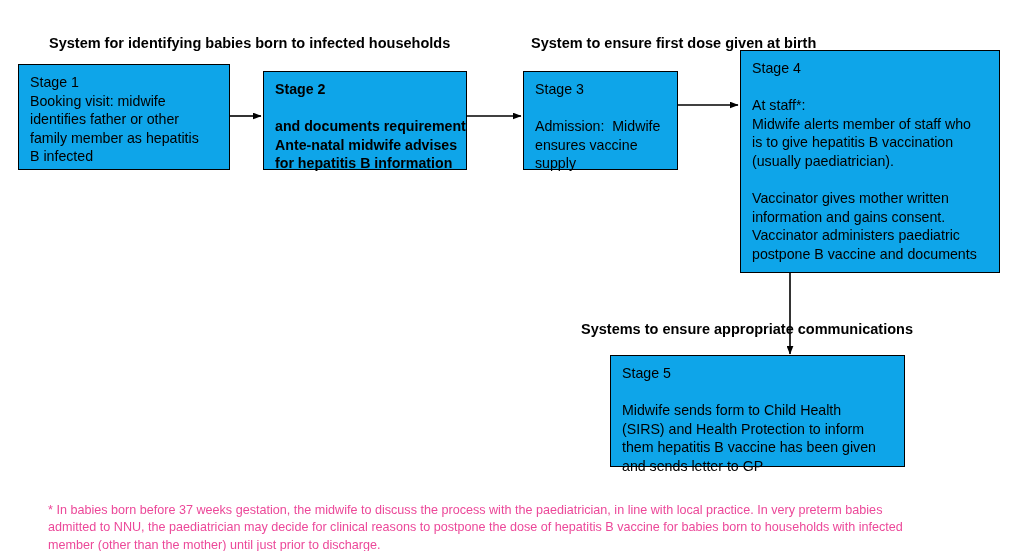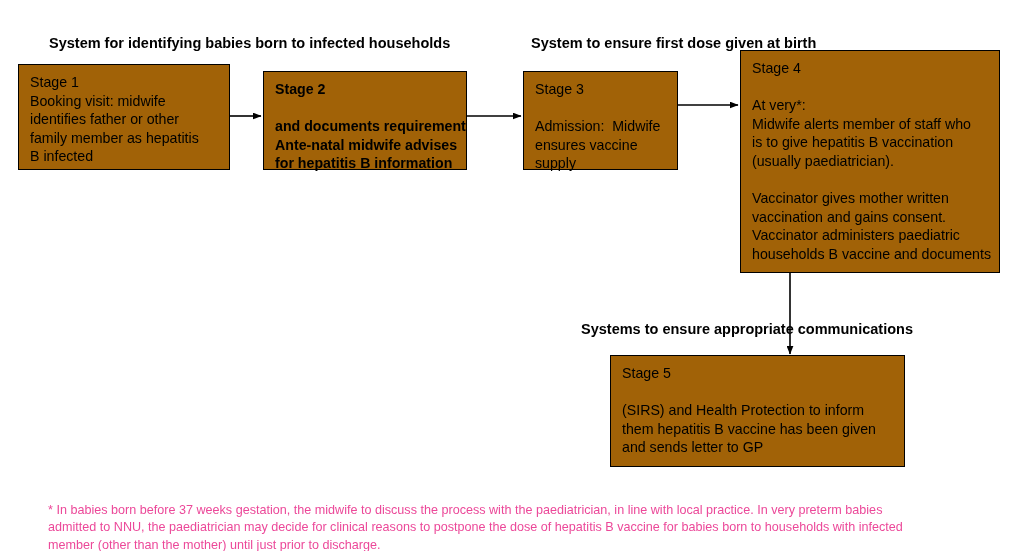--- a/index.html
+++ b/index.html
@@ -26,21 +26,21 @@
     position: absolute;
     font-size: 14.5px;
     font-weight: bold;
     line-height: 1.2;
     white-space: nowrap;
     color: #000;
   }
   .stage-box {
     position: absolute;
     border: 1.4px solid #000000;
-    background: #a16207;
+    background: #0ea5e9;
     box-sizing: border-box;
   }
   .stage-inner {
     padding: 8px 10px 6px 11px;
   }
   .stage-line {
     font-size: 14.2px;
     line-height: 18.6px;
     white-space: pre;
     color: #000;
@@ -117,36 +117,37 @@
       <div class="stage-line">Admission:  Midwife</div>
       <div class="stage-line">ensures vaccine</div>
       <div class="stage-line">supply</div>
     </div>
   </div>
 
   <div class="stage-box" style="left:740px; top:33px; width:260px; height:223px;">
     <div class="stage-inner">
       <div class="stage-line">Stage 4</div>
       <div class="spacer-line"></div>
-      <div class="stage-line">At very*:</div>
+      <div class="stage-line">At staff*:</div>
       <div class="stage-line">Midwife alerts member of staff who</div>
       <div class="stage-line">is to give hepatitis B vaccination</div>
       <div class="stage-line">(usually paediatrician).</div>
       <div class="spacer-line"></div>
       <div class="stage-line">Vaccinator gives mother written</div>
-      <div class="stage-line">vaccination and gains consent.</div>
+      <div class="stage-line">information and gains consent.</div>
       <div class="stage-line">Vaccinator administers paediatric</div>
-      <div class="stage-line">households B vaccine and documents</div>
+      <div class="stage-line">postpone B vaccine and documents</div>
     </div>
   </div>
 
   <div class="stage-box" style="left:610px; top:338px; width:295px; height:112px;">
     <div class="stage-inner">
       <div class="stage-line">Stage 5</div>
       <div class="spacer-line"></div>
+      <div class="stage-line">Midwife sends form to Child Health</div>
       <div class="stage-line">(SIRS) and Health Protection to inform</div>
       <div class="stage-line">them hepatitis B vaccine has been given</div>
       <div class="stage-line">and sends letter to GP</div>
     </div>
   </div>
 
   <div class="footnote">
     <div>* In babies born before 37 weeks gestation, the midwife to discuss the process with the paediatrician, in line with local practice. In very preterm babies</div>
     <div>admitted to NNU, the paediatrician may decide for clinical reasons to postpone the dose of hepatitis B vaccine for babies born to households with infected</div>
     <div>member (other than the mother) until just prior to discharge.</div>

